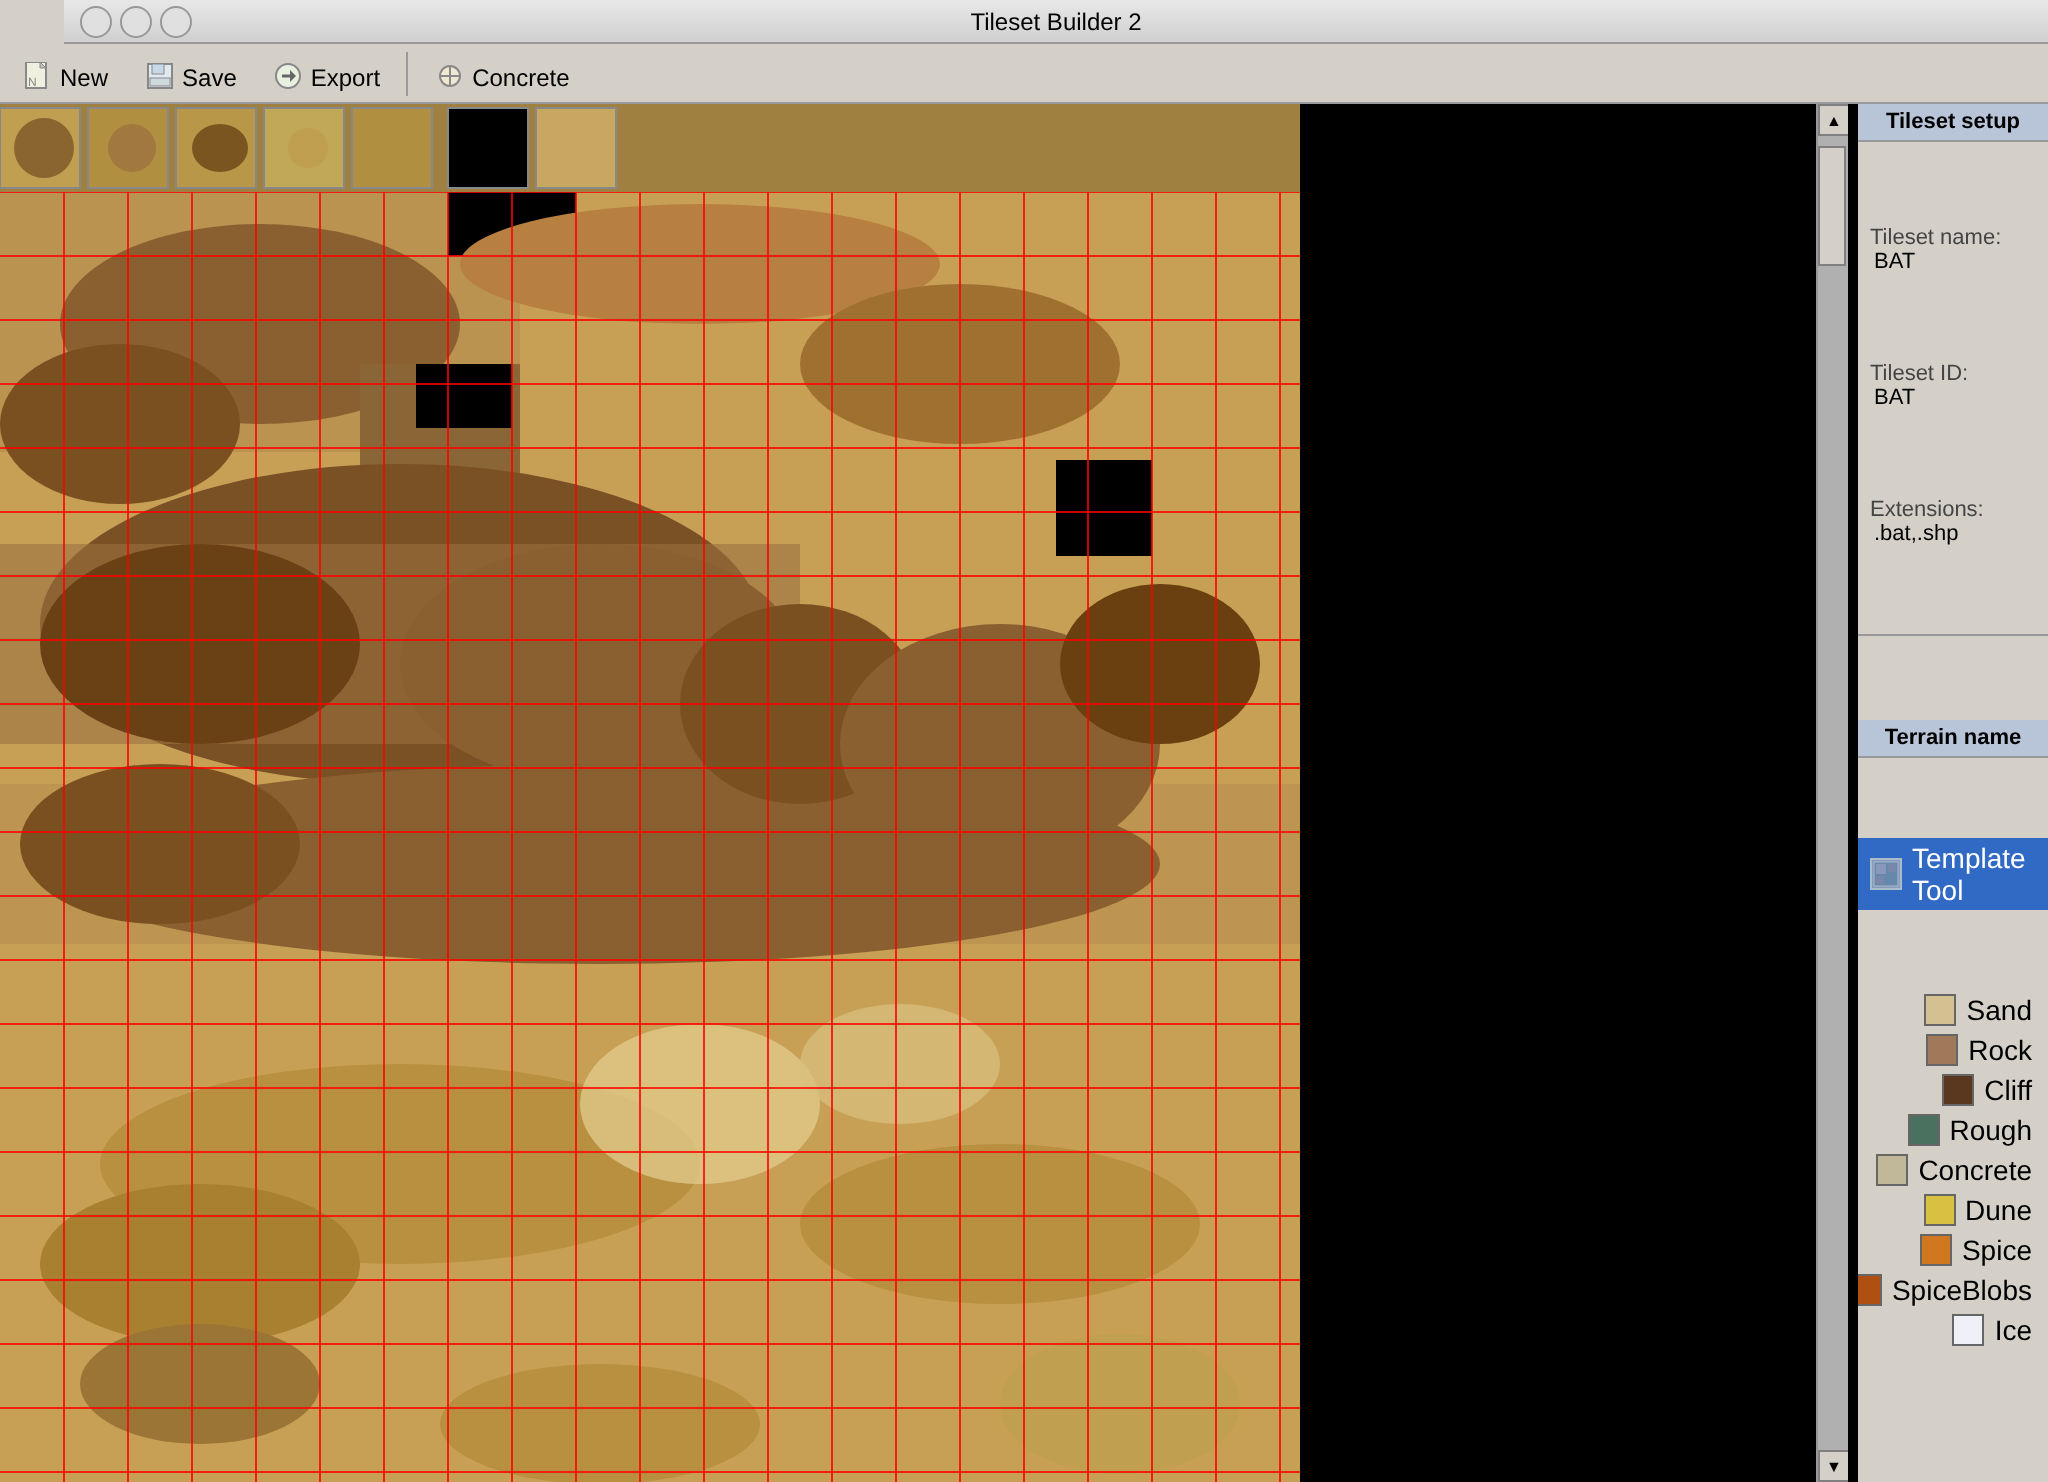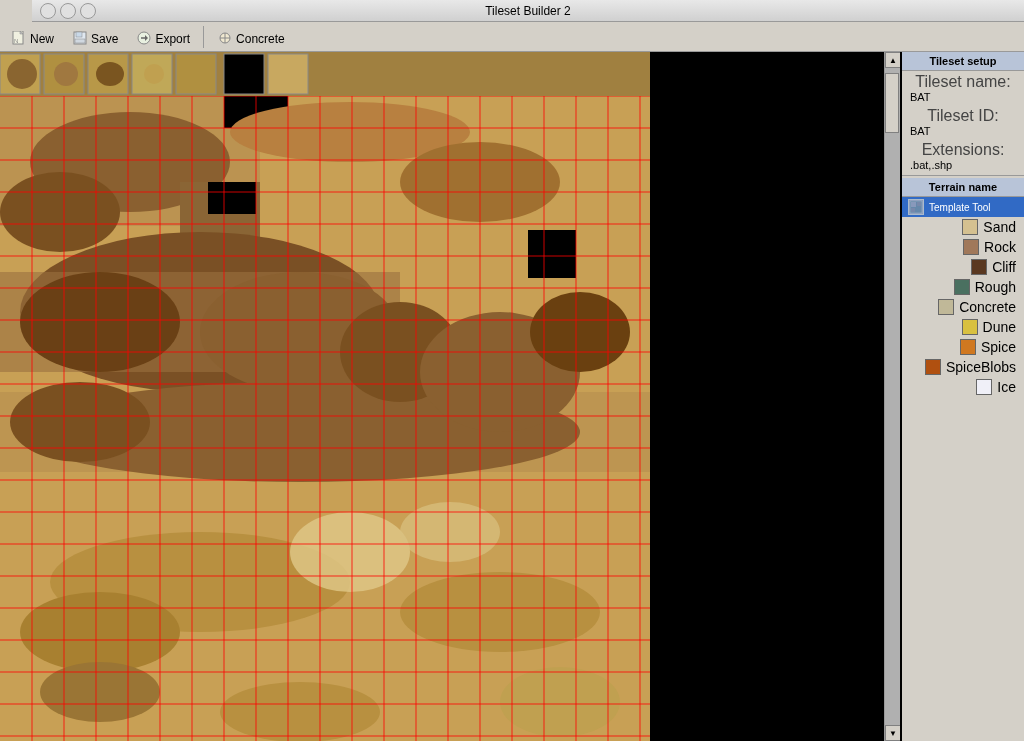--- a/index.html
+++ b/index.html
@@ -77,43 +77,43 @@
     
     .canvas-area {
       flex: 1;
       position: relative;
       overflow: hidden;
       background: #000;
     }
 
     
     .right-panel {
-      width: 124px;
+      width: 100px;
       background: #d4d0c8;
-      border-left: 2px solid #000000;
+      border-left: 5px solid #000000;
       display: flex;
       flex-direction: column;
       overflow-y: auto;
+      gap: 40px;
     }
     .panel-section-title {
       background: #b8c4d8;
       padding: 3px 6px;
       font-weight: bold;
       font-size: 11px;
       text-align: center;
       border-bottom: 1px solid #999;
     }
     .panel-field {
       padding: 2px 6px;
       font-size: 11px;
     }
     .panel-label {
       color: #444;
-      font-size: 16px;
-      text-align: center;
+      font-size: 11px;
     }
     .panel-value {
       font-size: 11px;
       padding: 0 2px;
     }
     .panel-divider {
       height: 1px;
       background: #999;
       margin: 2px 0;
     }
@@ -131,21 +131,21 @@
       height: 16px;
       border: 1px solid #666;
       flex-shrink: 0;
     }
     .template-tool-item {
       display: flex;
       align-items: center;
       gap: 5px;
       padding: 2px 6px;
       cursor: pointer;
-      font-size: 10px;
+      font-size: 14px;
       background: #316ac5;
       color: white;
     }
     .template-tool-icon {
       width: 16px;
       height: 16px;
       background: #8899bb;
       border: 1px solid #aabbcc;
       display: flex;
       align-items: center;

